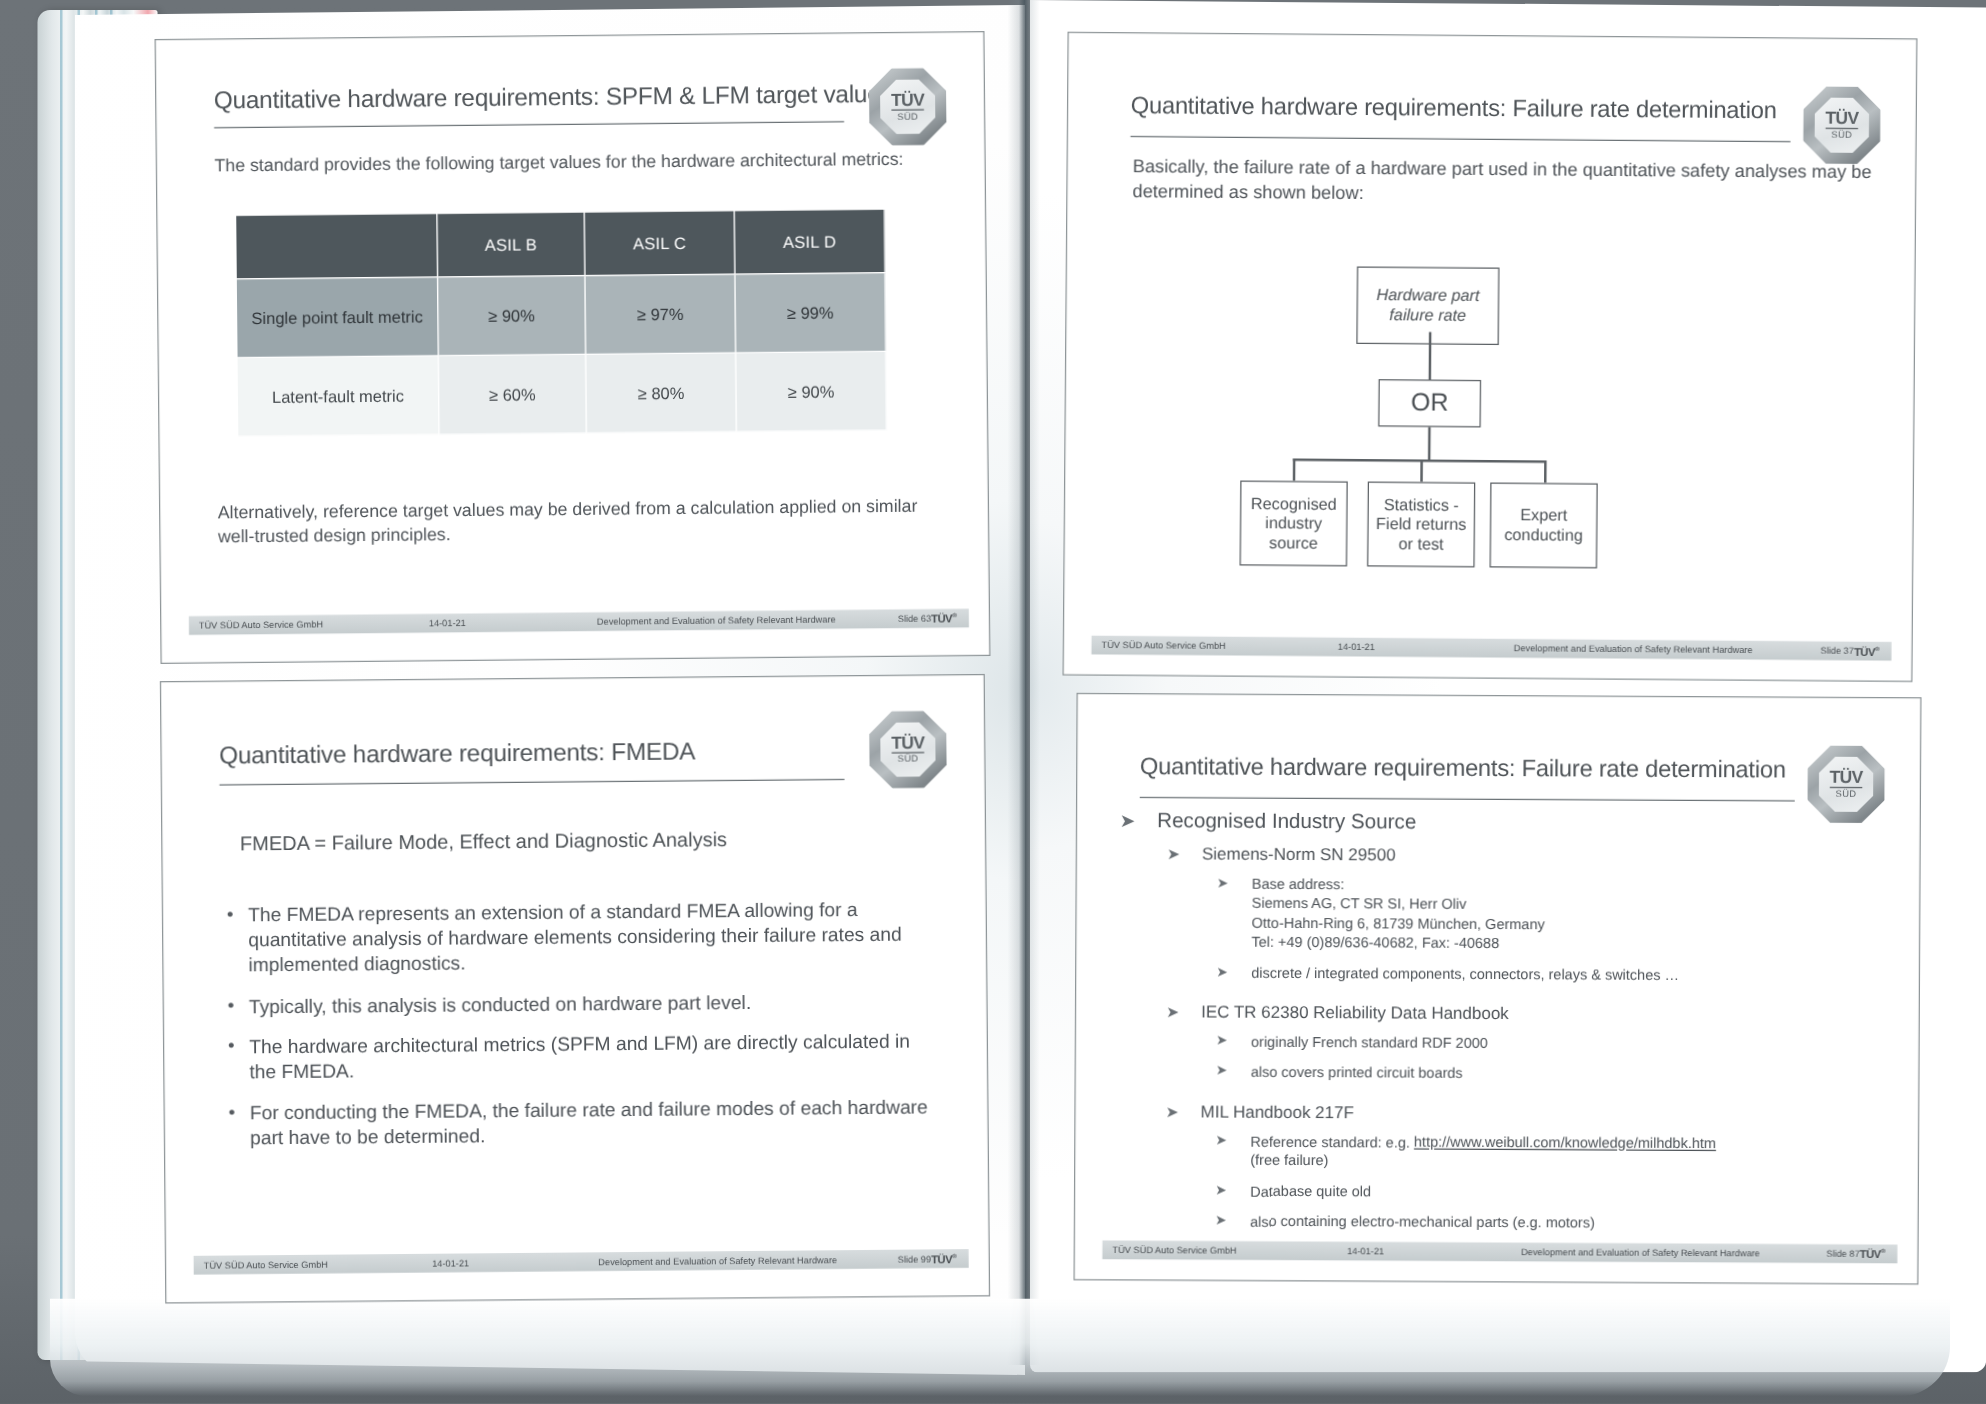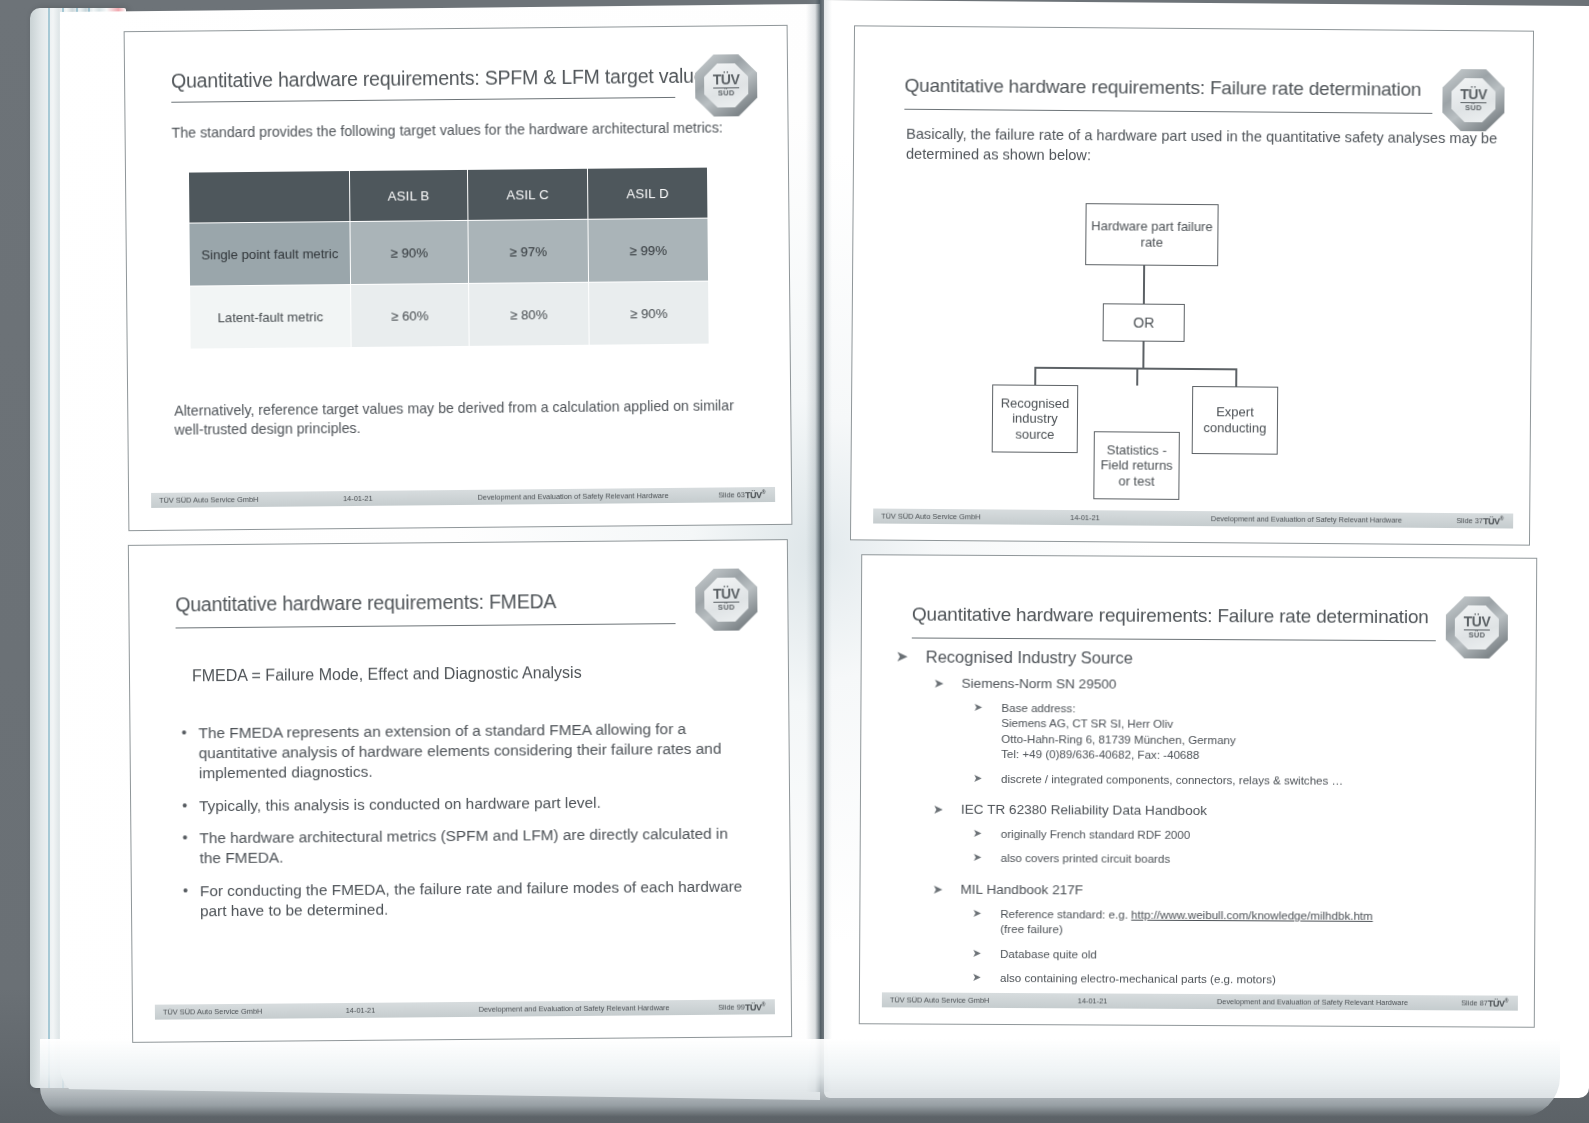--- a/index.html
+++ b/index.html
@@ -137,21 +137,21 @@
   .oct-in {
     position: absolute; inset: 9px;
     background: linear-gradient(160deg,#f3f5f6,#dfe3e5 60%,#eef1f2);
     clip-path: polygon(30% 0,70% 0,100% 30%,100% 70%,70% 100%,30% 100%,0 70%,0 30%);
     display: flex; flex-direction: column; align-items: center; justify-content: center;
   }
   .oct-in .t {
     font-size: 14px; font-weight: bold; color: #5b6165; line-height: 1;
     letter-spacing: -0.5px; border-bottom: 1.2px solid #5b6165; padding-bottom: 1px;
   }
-  .oct-in .s { font-size: 7.5px; font-weight: bold; color: #5b6165; line-height: 1.4; letter-spacing: .3px;}
+  .oct-in .s { font-size: 7.5px; font-weight: normal; color: #5b6165; line-height: 1.4; letter-spacing: .3px;}
 
   
   .s-body {
     position: absolute;
     color: #4f5459;
     font-size: 14.2px;
     line-height: 1.35;
   }
   .s63 .lead { left: 46px; top: 92px; width: 560px; }
   .s63 .note { left: 46px; top: 370px; width: 560px; }
@@ -192,25 +192,25 @@
   .dbox {
     position: absolute;
     border: 1.7px solid #5c6165;
     background: #ffffff;
     color: #4b5054;
     font-size: 13px;
     line-height: 1.2;
     display: flex; align-items: center; justify-content: center; text-align: center;
     box-sizing: border-box;
   }
-  .dbox.root { left: 112px; top: 0; width: 133px; height: 62px; }
-  .dbox.gate { left: 130px; top: 100px; width: 82px; height: 38px; font-size: 14px; }
+  .dbox.root { left: 112px; top: 10px; width: 114px; height: 62px; font-style: italic; }
+  .dbox.gate { left: 130px; top: 100px; width: 82px; height: 38px; font-size: 20px; }
   .dbox.leaf { top: 182px; width: 86px; height: 68px; }
   .dbox.l1 { left: 20px; }
-  .dbox.l2 { left: 122px; margin-top: 46px; }
+  .dbox.l2 { left: 122px; }
   .dbox.l3 { left: 220px; }
   .conn { position: absolute; background: #5c6165; }
 
   
   .ol { position: absolute; left: 34px; top: 86px; width: 600px; color: #4d5257; }
   .ol .row { display: flex; align-items: flex-start; }
   .ol .arw { flex: 0 0 auto; color: #6a7075; }
   .ol .txt { flex: 1 1 auto; }
   .lvl1 { margin: 6px 0 0 0; font-size: 16.5px; }
   .lvl1 .arw { width: 30px; font-size: 15px; }

